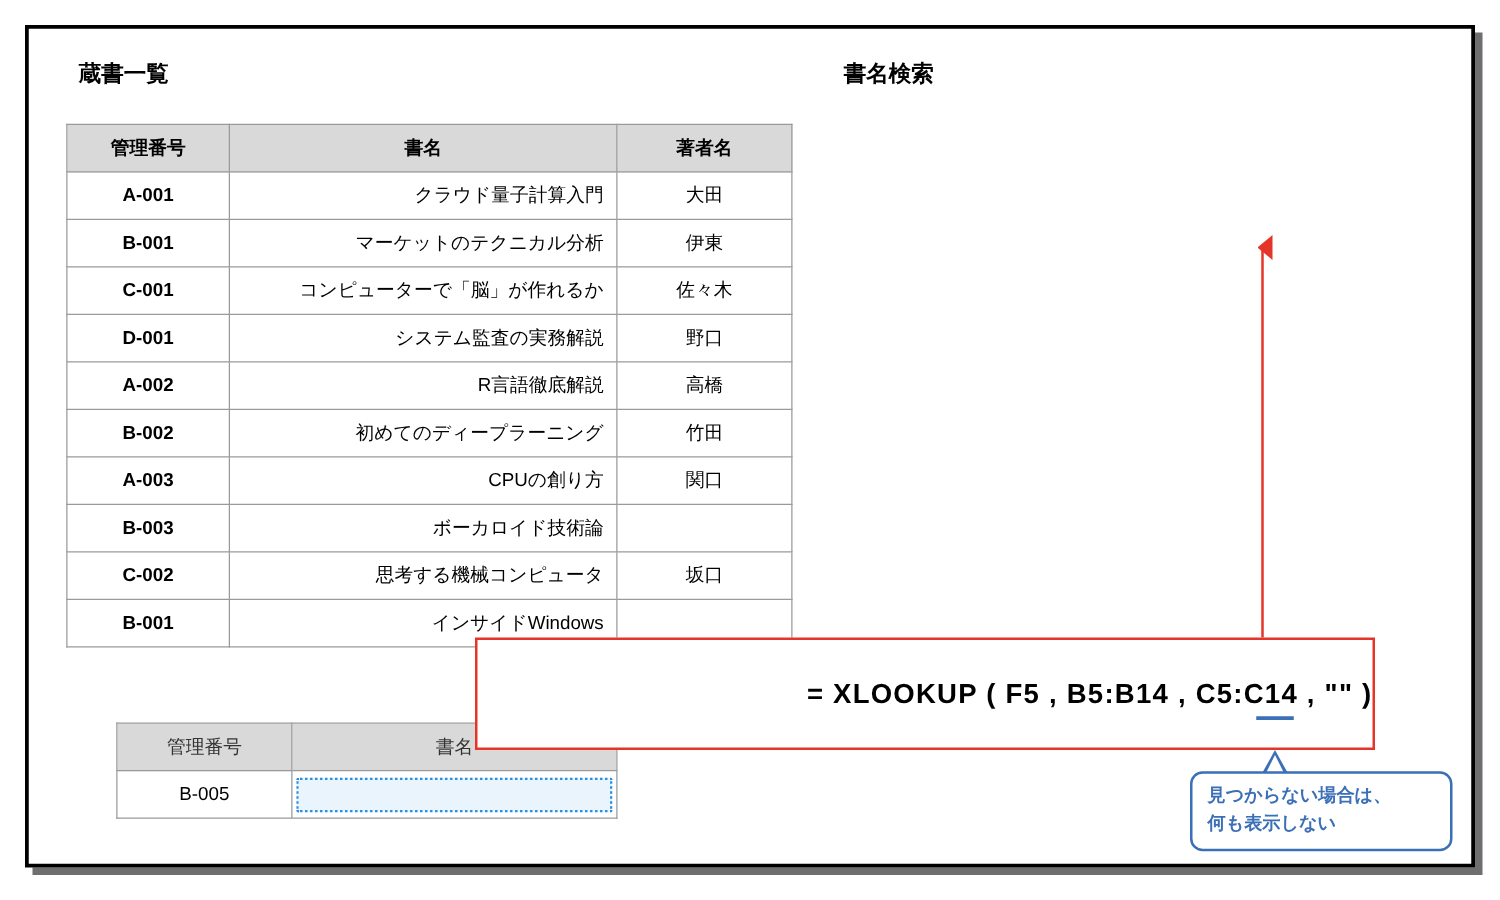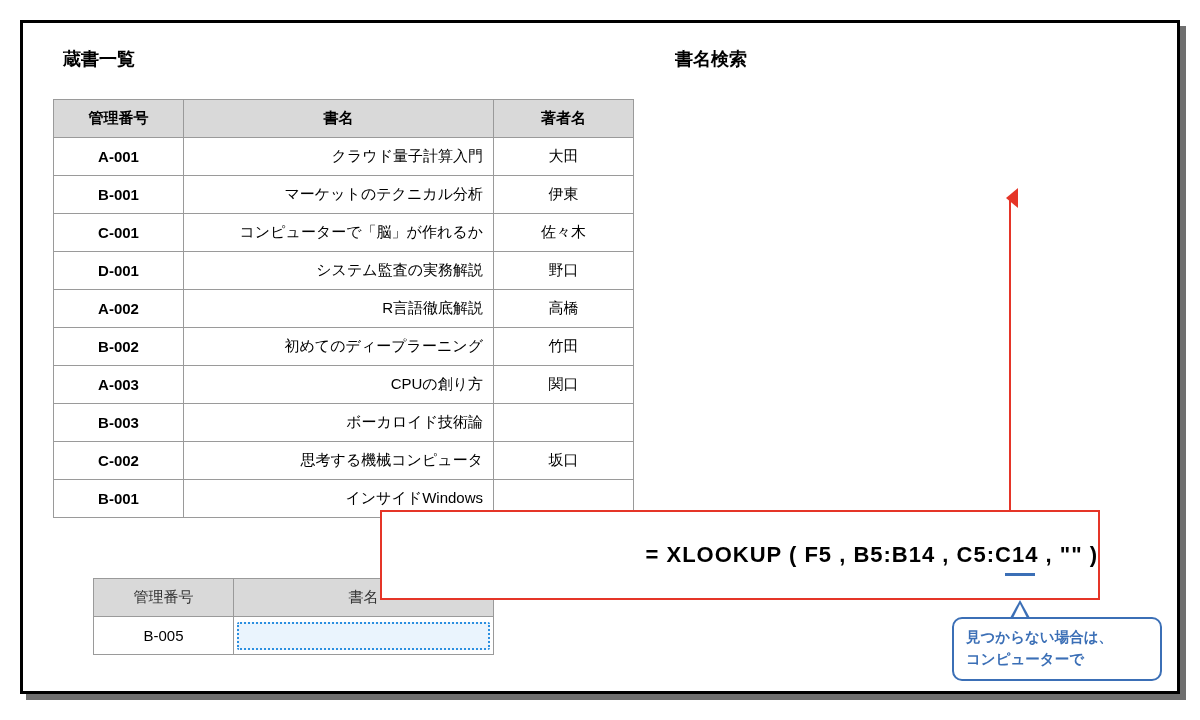--- a/index.html
+++ b/index.html
@@ -231,14 +231,14 @@
 </svg>
 
 <div class="formula-box">
   <span>= XLOOKUP ( F5 , B5:B14 , C5:C14 , "" )</span>
 </div>
 <div class="underline-mark"></div>
 
 <div class="callout-tail"></div>
 <div class="callout">
   <div>見つからない場合は、</div>
-  <div>コンピューターで</div>
+  <div>何も表示しない</div>
 </div>
 
 </body></html>

